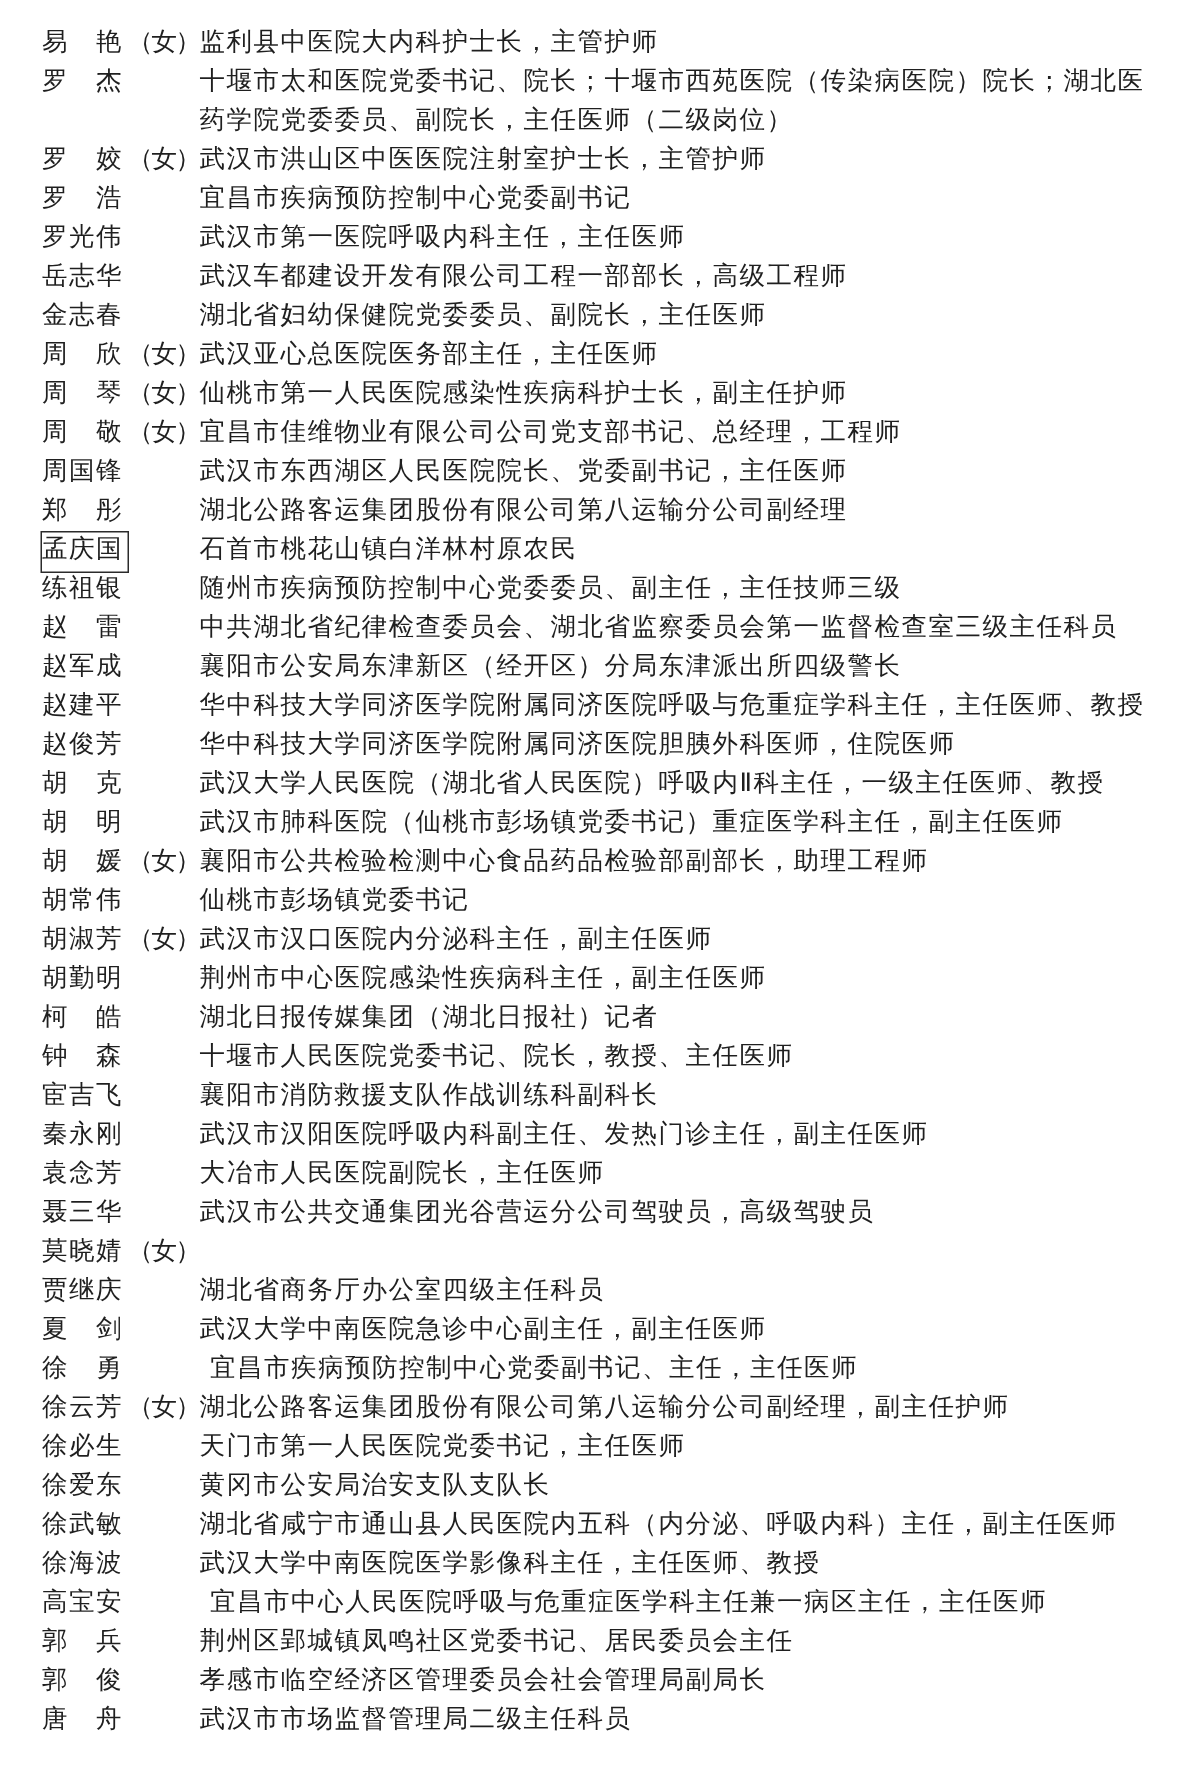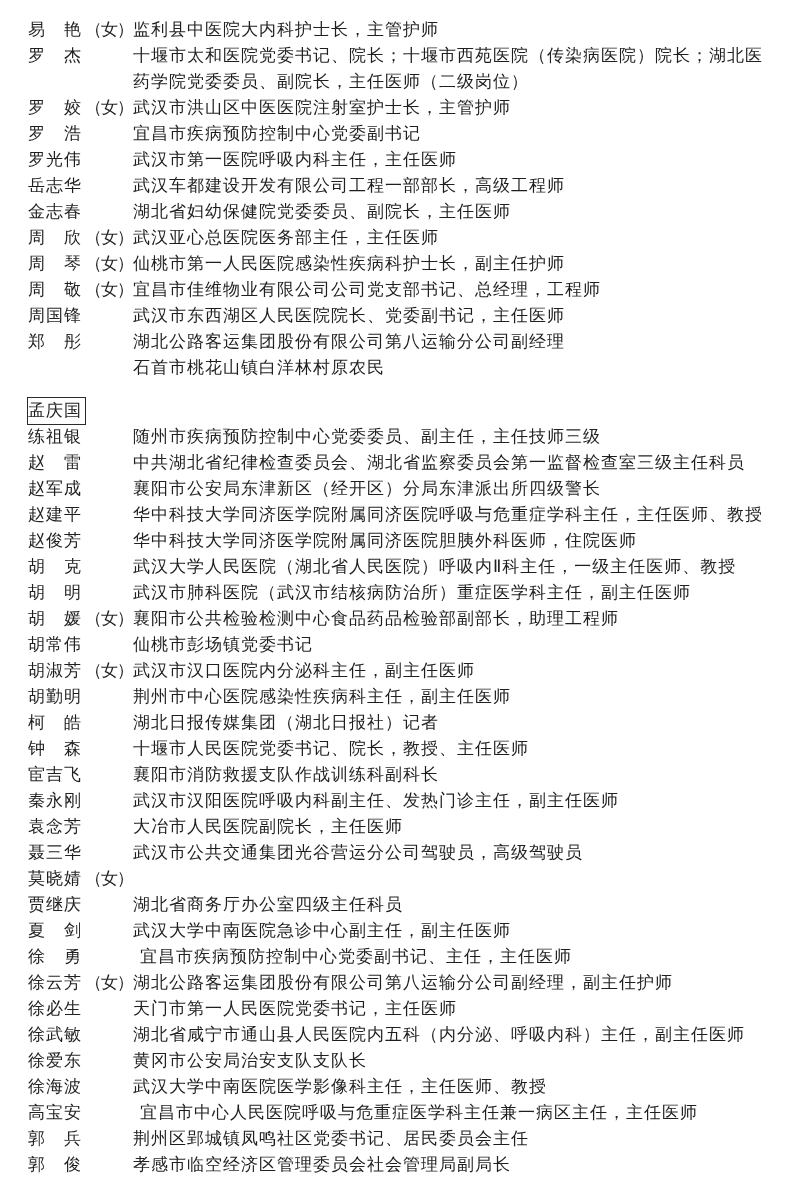--- a/index.html
+++ b/index.html
@@ -7,39 +7,38 @@
     padding: 0;
     background: #ffffff;
   }
   .page {
     position: relative;
     box-sizing: border-box;
     width: 798px;
     height: 1178px;
     background: #ffffff;
     color: #1f1f1f;
-    font-family: Liberation Sans, sans-serif;
+    font-family: Liberation Mono, monospace;
     padding: 17px 22px 0 28px;
     overflow: hidden;
   }
   .row {
     display: flex;
     align-items: flex-start;
     font-size: 17px;
     line-height: 26px;
     letter-spacing: 1px;
   }
   .name {
     flex: 0 0 57px;
     white-space: pre;
   }
   .name.boxed {
     outline: 1px solid #2b2b2b;
     outline-offset: 0px;
-    margin-top: 43px;
   }
   .gender {
     flex: 0 0 48px;
     letter-spacing: -1px;
     white-space: pre;
   }
   .desc {
     flex: 1 1 auto;
     min-width: 0;
   }
@@ -143,21 +142,21 @@
         <span class="desc">华中科技大学同济医学院附属同济医院胆胰外科医师，住院医师</span>
       </div>
       <div class="row">
         <span class="name">胡　克</span>
         <span class="gender"></span>
         <span class="desc">武汉大学人民医院（湖北省人民医院）呼吸内Ⅱ科主任，一级主任医师、教授</span>
       </div>
       <div class="row">
         <span class="name">胡　明</span>
         <span class="gender"></span>
-        <span class="desc">武汉市肺科医院（武汉市结核病防治所）重症医学科主任，副主任医师</span>
+        <span class="desc">武汉市肺科医院（仙桃市彭场镇党委书记）重症医学科主任，副主任医师</span>
       </div>
       <div class="row">
         <span class="name">胡　媛</span>
         <span class="gender">（女）</span>
         <span class="desc">襄阳市公共检验检测中心食品药品检验部副部长，助理工程师</span>
       </div>
       <div class="row">
         <span class="name">胡常伟</span>
         <span class="gender"></span>
         <span class="desc">仙桃市彭场镇党委书记</span>
@@ -225,28 +224,28 @@
         <span class="name">徐云芳</span>
         <span class="gender">（女）</span>
         <span class="desc">湖北公路客运集团股份有限公司第八运输分公司副经理，副主任护师</span>
       </div>
       <div class="row">
         <span class="name">徐必生</span>
         <span class="gender"></span>
         <span class="desc">天门市第一人民医院党委书记，主任医师</span>
       </div>
       <div class="row">
+        <span class="name">徐爱东</span>
+        <span class="gender"></span>
+        <span class="desc">黄冈市公安局治安支队支队长</span>
+      </div>
+      <div class="row">
         <span class="name">徐武敏</span>
         <span class="gender"></span>
         <span class="desc">湖北省咸宁市通山县人民医院内五科（内分泌、呼吸内科）主任，副主任医师</span>
-      </div>
-      <div class="row">
-        <span class="name">徐爱东</span>
-        <span class="gender"></span>
-        <span class="desc">黄冈市公安局治安支队支队长</span>
       </div>
       <div class="row">
         <span class="name">徐海波</span>
         <span class="gender"></span>
         <span class="desc">武汉大学中南医院医学影像科主任，主任医师、教授</span>
       </div>
       <div class="row indent">
         <span class="name">高宝安</span>
         <span class="gender"></span>
         <span class="desc">宜昌市中心人民医院呼吸与危重症医学科主任兼一病区主任，主任医师</span>

